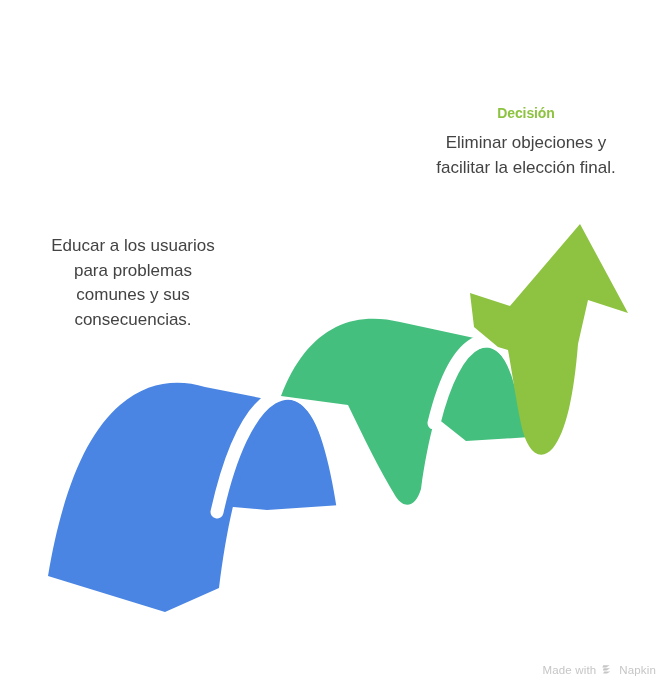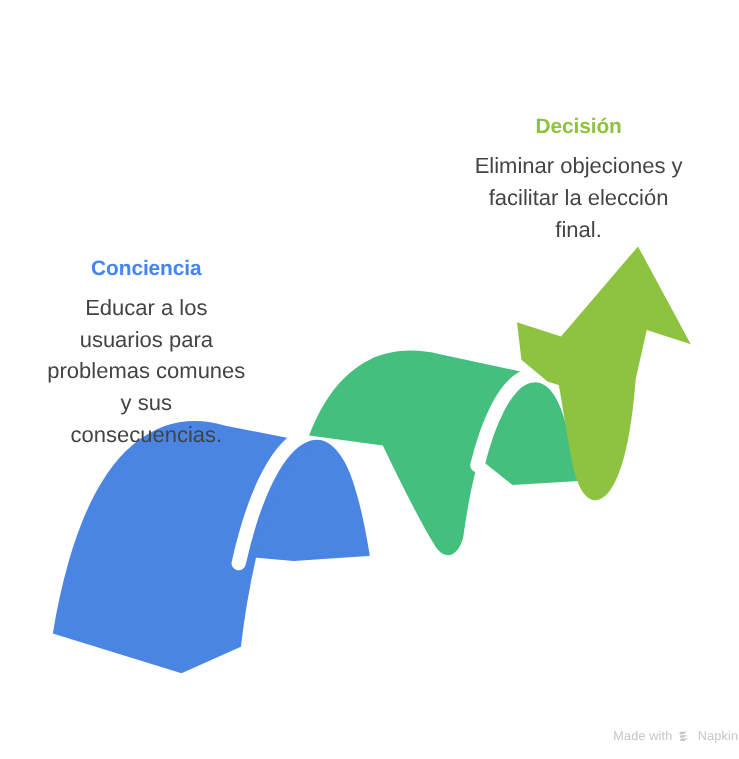--- a/index.html
+++ b/index.html
@@ -27,28 +27,28 @@
     left: 0;
     top: 0;
     width: 672px;
     height: 690px;
   }
   .step {
     position: absolute;
     text-align: center;
   }
   .step-title {
-    font-size: 19px;
+    font-size: 14px;
     font-weight: bold;
     letter-spacing: -0.1px;
     margin: 0 0 10px 0;
     line-height: 1.15;
   }
   .step-desc {
-    font-size: 20px;
+    font-size: 17px;
     color: #434343;
     line-height: 1.45;
     margin: 0;
   }
   #step-awareness {
     left: 40px;
     top: 234px;
     width: 186px;
   }
   #step-awareness .step-title { color: #4285f4; }
@@ -60,21 +60,21 @@
   #step-consideration .step-title { color: #3fc380; }
   #step-decision {
     left: 428px;
     top: 105px;
     width: 196px;
   }
   #step-decision .step-title { color: #8dc340; }
 
   #watermark {
     position: absolute;
-    right: 1px;
+    right: 16px;
     bottom: 14px;
     display: flex;
     align-items: center;
     gap: 5px;
     color: #c6c6c6;
     font-size: 11.5px;
     letter-spacing: 0.15px;
     user-select: none;
   }
   #watermark .wm-mark {
@@ -148,21 +148,20 @@
                L 498,347
                L 474,327
                L 470,293
                L 510,306
                L 580,224 Z"></path>
     </g>
 
   </svg>
 
   <div class="step" id="step-awareness">
-    <div class="step-title">Conciencia</div>
     <div class="step-desc">Educar a los usuarios para problemas comunes y sus consecuencias.</div>
   </div>
 
 
   <div class="step" id="step-decision">
     <div class="step-title">Decisión</div>
     <div class="step-desc">Eliminar objeciones y facilitar la elección final.</div>
   </div>
 
   <div id="watermark">

